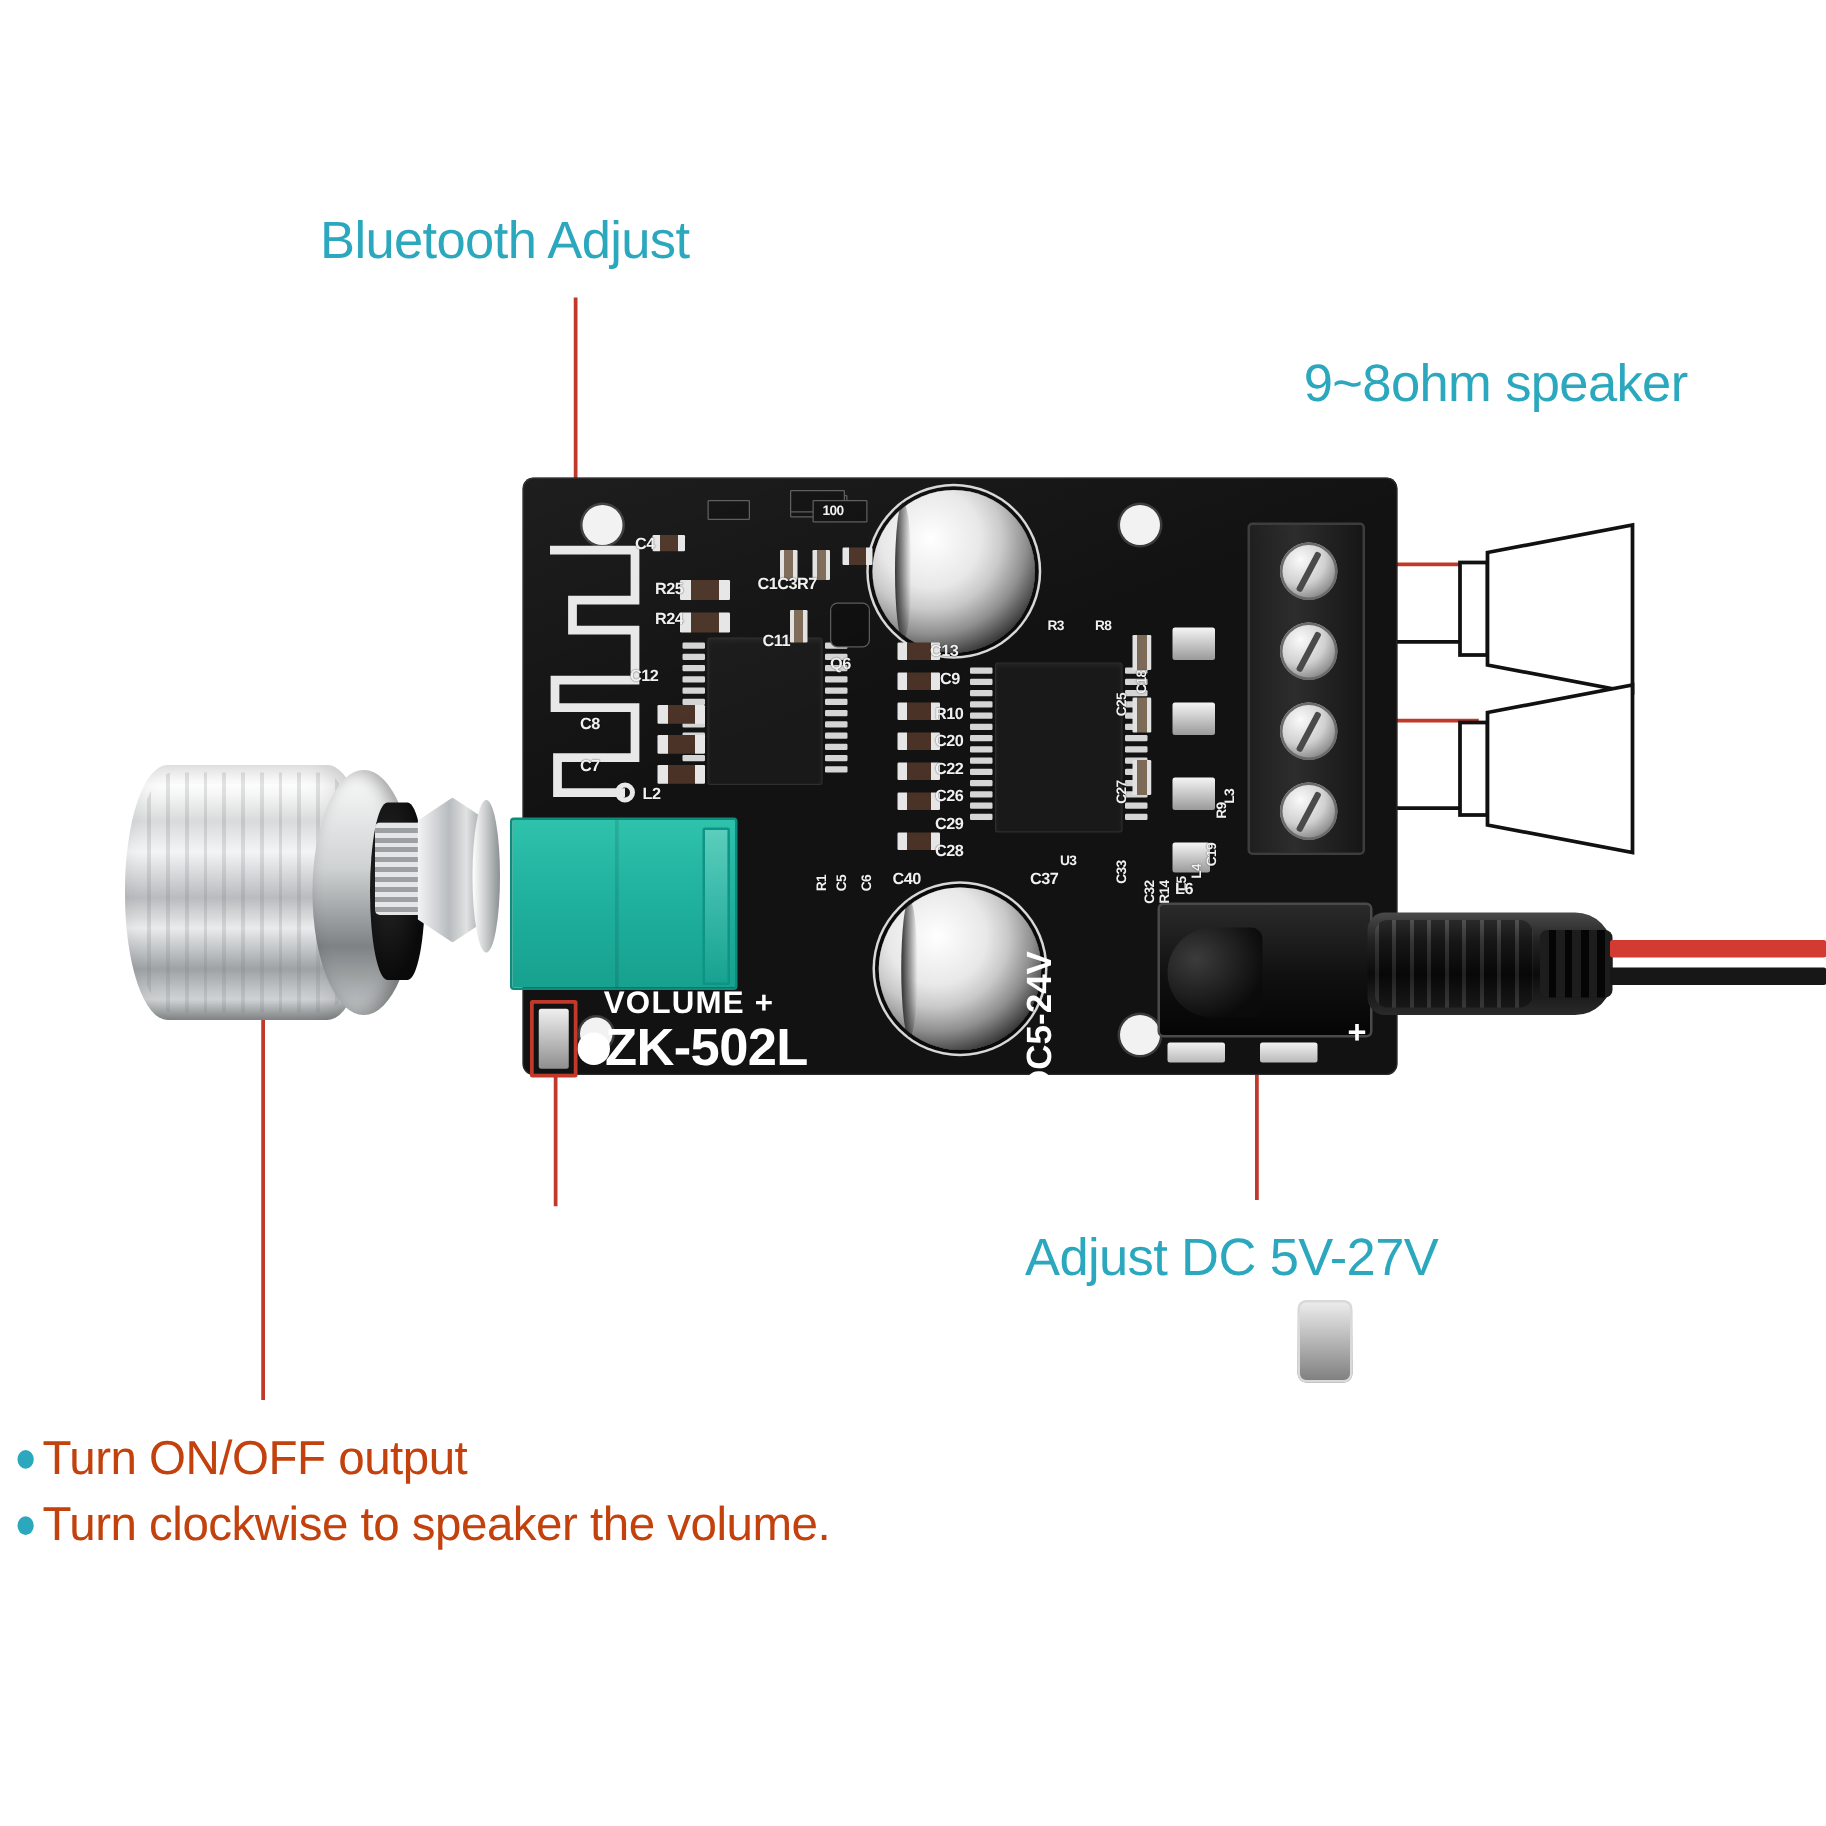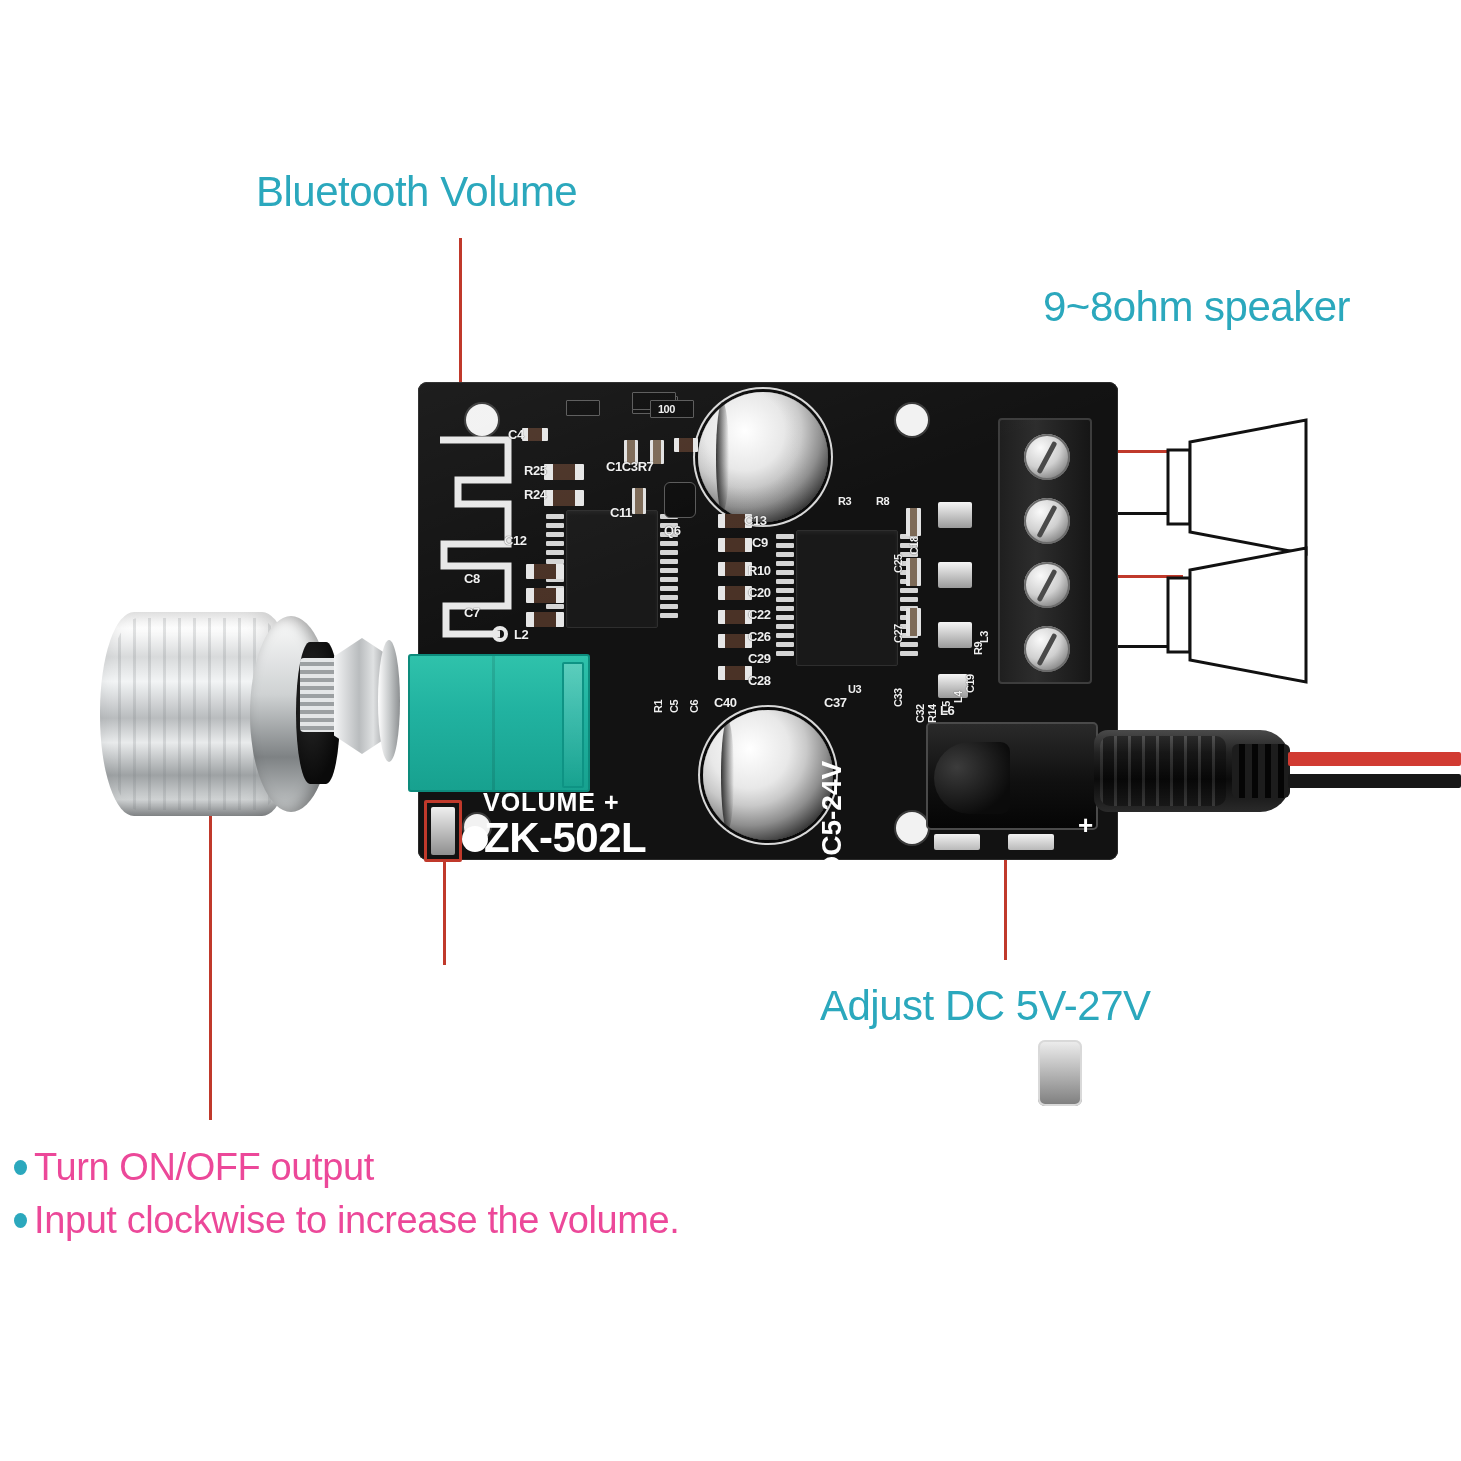--- a/index.html
+++ b/index.html
@@ -49,21 +49,21 @@
     margin-top: 9px;
   }
   .bullet-dot {
     width: 13px; height: 15px;
     border-radius: 50%;
     background: #2ba8bd;
     flex: 0 0 auto;
     margin-right: 7px;
   }
   .bullet-text {
-    color: #ec4899;
+    color: #c2410c;
     font-size: 38px;
     line-height: 44px;
     white-space: nowrap;
     letter-spacing: -0.4px;
   }
 
   
   .leader { position: absolute; background: #c0392b; }
   .leader-v { width: 3px; }
   .leader-h { height: 3px; }
@@ -374,21 +374,21 @@
   }
 
   
   .pad { position:absolute; background: linear-gradient(180deg,#f2f2f2,#b9b9b9); border-radius:2px; }
 </style>
 </head>
 <body>
 
 <div id="stage">
 
-  <div class="callout" id="label-antenna">Bluetooth Volume</div>
+  <div class="callout" id="label-antenna">Bluetooth Adjust</div>
 
   <div class="callout" id="label-speaker">9~8ohm speaker</div>
 
 
   <div class="callout" id="label-input">Adjust DC 5V-27V</div>
 
   <div class="leader leader-v" id="leader-antenna"></div>
   <div class="leader leader-v" id="leader-indicator"></div>
   <div class="leader leader-v" id="leader-input"></div>
   <div class="leader leader-v" id="leader-volume"></div>
@@ -610,17 +610,17 @@
 
   <div id="instructions">
 
     <div class="bullet-row">
       <div class="bullet-dot"></div>
       <div class="bullet-text">Turn ON/OFF output</div>
     </div>
 
     <div class="bullet-row">
       <div class="bullet-dot"></div>
-      <div class="bullet-text">Input clockwise to increase the volume.</div>
+      <div class="bullet-text">Turn clockwise to speaker the volume.</div>
     </div>
   </div>
 
 </div>
 
 </body></html>

